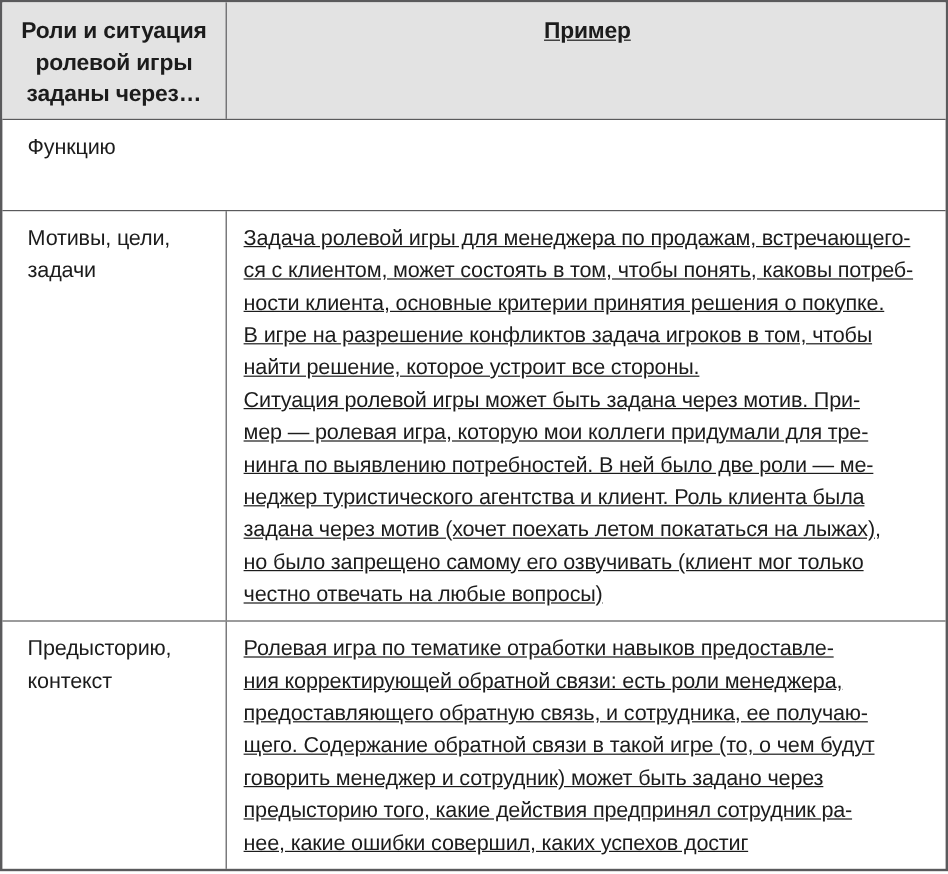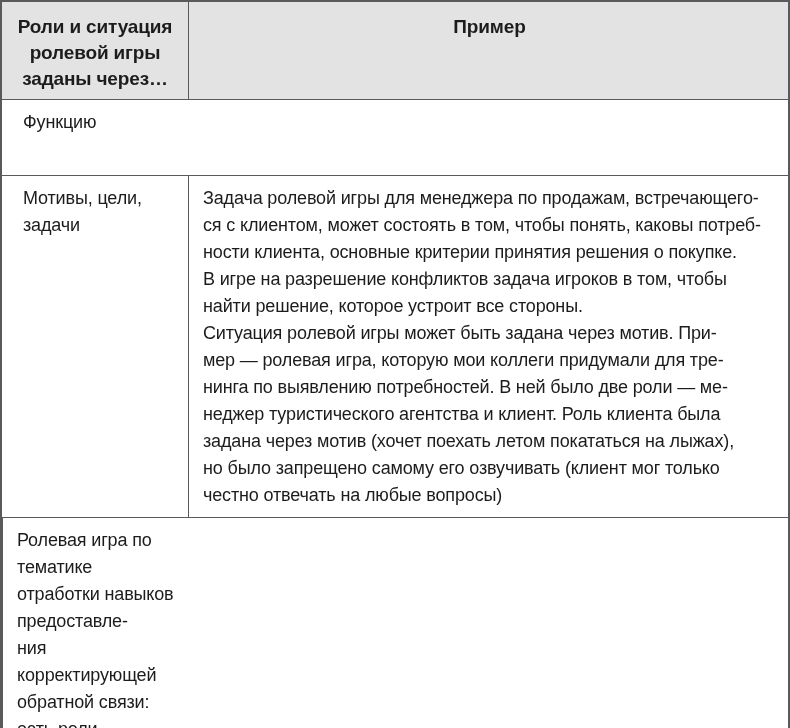--- a/index.html
+++ b/index.html
@@ -26,21 +26,21 @@
     grid-template-columns:186px 1fr;
   }
   .tr + .tr{border-top:1px solid var(--border-color);}
   .td{
     box-sizing:border-box;
     padding:9px 12px 8px 13px;
     font-size:18px;
     line-height:27px;
     letter-spacing:-0.15px;
   }
-  .td.right{border-left:1px solid var(--border-color);padding-left:14px;}
+  .td.right{border-left:1px solid var(--border-color);padding-left:14px;text-decoration:underline;}
   .hdr-row .td{
     background:var(--header-bg);
     font-weight:bold;
     font-size:19px;
     line-height:26px;
     text-align:center;
     padding-top:12px;
     padding-bottom:7px;
   }
   .hdr-row .td.left{padding-left:10px;padding-right:10px;}
@@ -73,20 +73,21 @@
 Ситуация ролевой игры может быть задана через мотив. При-
 мер — ролевая игра, которую мои коллеги придумали для тре-
 нинга по выявлению потребностей. В ней было две роли — ме-
 неджер туристического агентства и клиент. Роль клиента была
 задана через мотив (хочет поехать летом покататься на лыжах),
 но было запрещено самому его озвучивать (клиент мог только
 честно отвечать на любые вопросы)</div>
   </div>
 
   <div class="tr row-3">
+    <div class="td left label-cell">Предысторию, контекст</div>
     <div class="td right example-cell">Ролевая игра по тематике отработки навыков предоставле-
 ния корректирующей обратной связи: есть роли менеджера,
 предоставляющего обратную связь, и сотрудника, ее получаю-
 щего. Содержание обратной связи в такой игре (то, о чем будут
 говорить менеджер и сотрудник) может быть задано через
 предысторию того, какие действия предпринял сотрудник ра-
 нее, какие ошибки совершил, каких успехов достиг</div>
   </div>
 
 </div>

